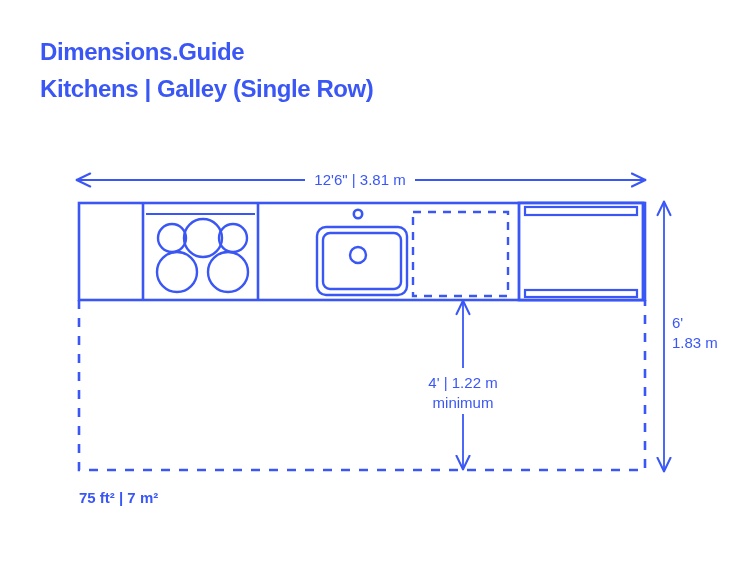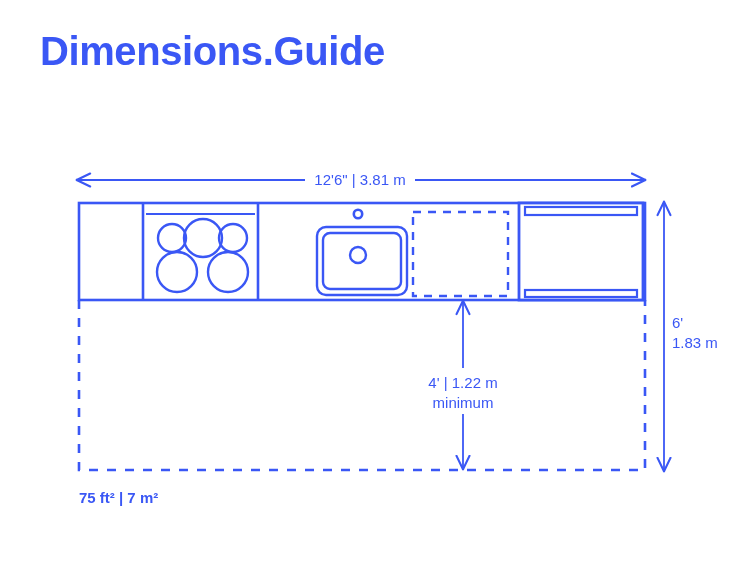--- a/index.html
+++ b/index.html
@@ -20,21 +20,21 @@
   }
   #titleblock {
     position: absolute;
     left: 40px;
     top: 33px;
     width: 640px;
   }
   .title-line {
     font-family: "Liberation Sans", sans-serif;
     font-weight: bold;
-    font-size: 40px;
+    font-size: 24px;
     line-height: 37px;
     letter-spacing: -0.4px;
     color: #3a57f5;
     white-space: nowrap;
   }
   #drawing {
     position: absolute;
     left: 0;
     top: 0;
   }
@@ -50,20 +50,21 @@
     fill: #3a57f5;
   }
 </style>
 </head>
 <body>
 
 <div id="page">
 
   <div id="titleblock">
     <div class="title-line">Dimensions.Guide</div>
+    <div class="title-line">Kitchens | Galley (Single Row)</div>
   </div>
 
   <svg id="drawing" width="750" height="575" viewBox="0 0 750 575">
 
     <defs>
       <marker id="arrowEnd" viewBox="0 0 12 12" refX="10" refY="6" markerWidth="9" markerHeight="9" orient="auto">
         <path d="M 11 6 L 1 1.2 M 11 6 L 1 10.8" fill="none" stroke="#3a57f5" stroke-width="1.6" stroke-linecap="round" stroke-linejoin="round"></path>
       </marker>
       <marker id="arrowStart" viewBox="0 0 12 12" refX="2" refY="6" markerWidth="9" markerHeight="9" orient="auto">
         <path d="M 1 6 L 11 1.2 M 1 6 L 11 10.8" fill="none" stroke="#3a57f5" stroke-width="1.6" stroke-linecap="round" stroke-linejoin="round"></path>

